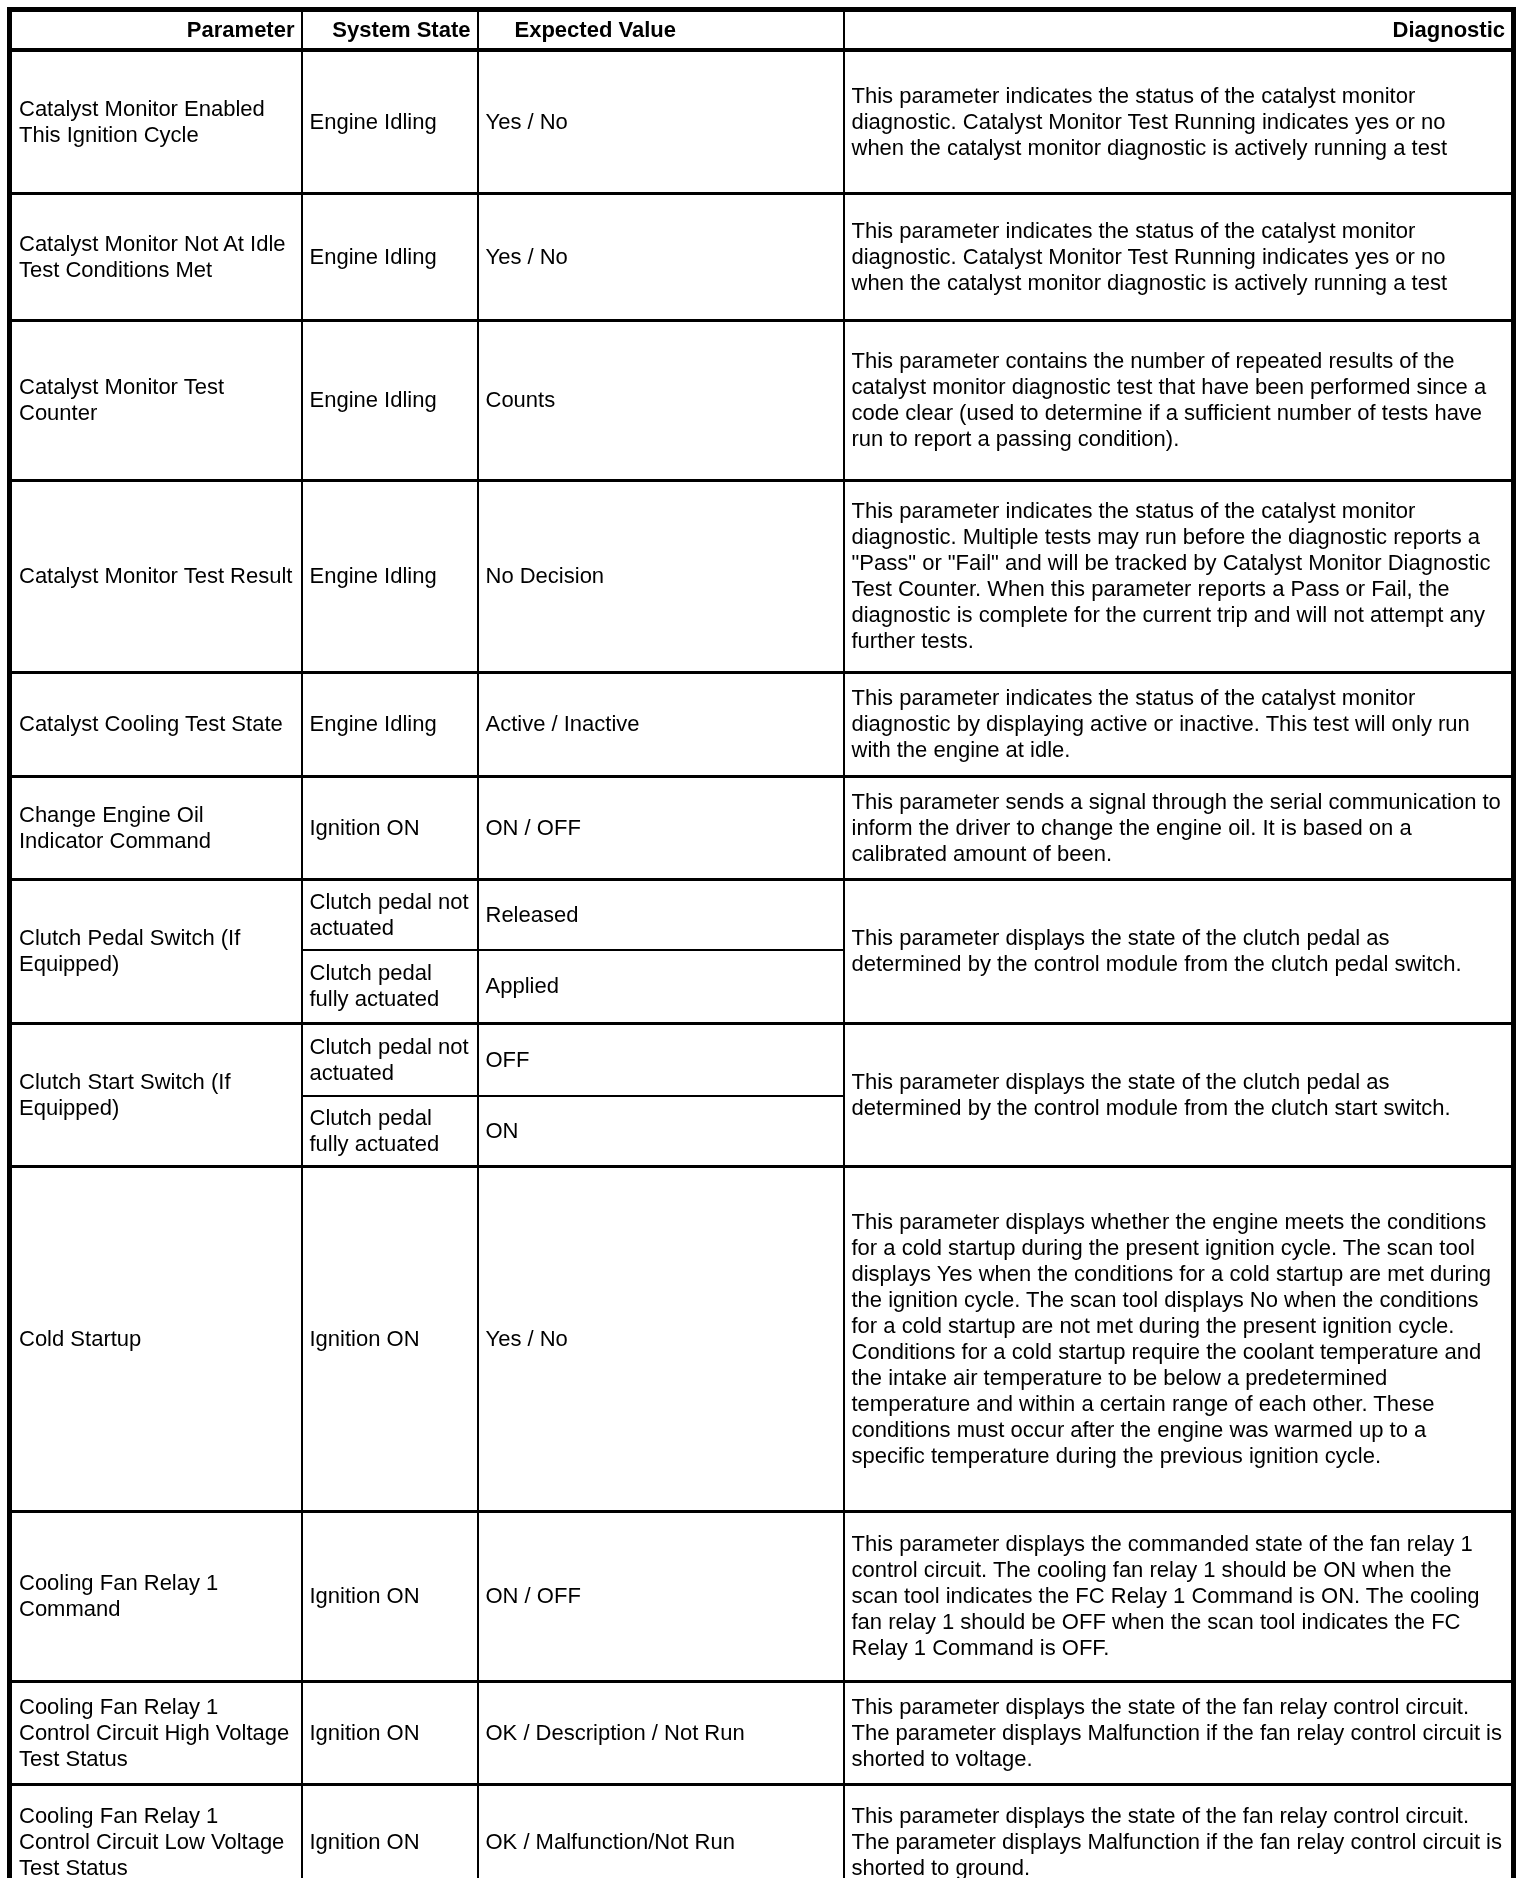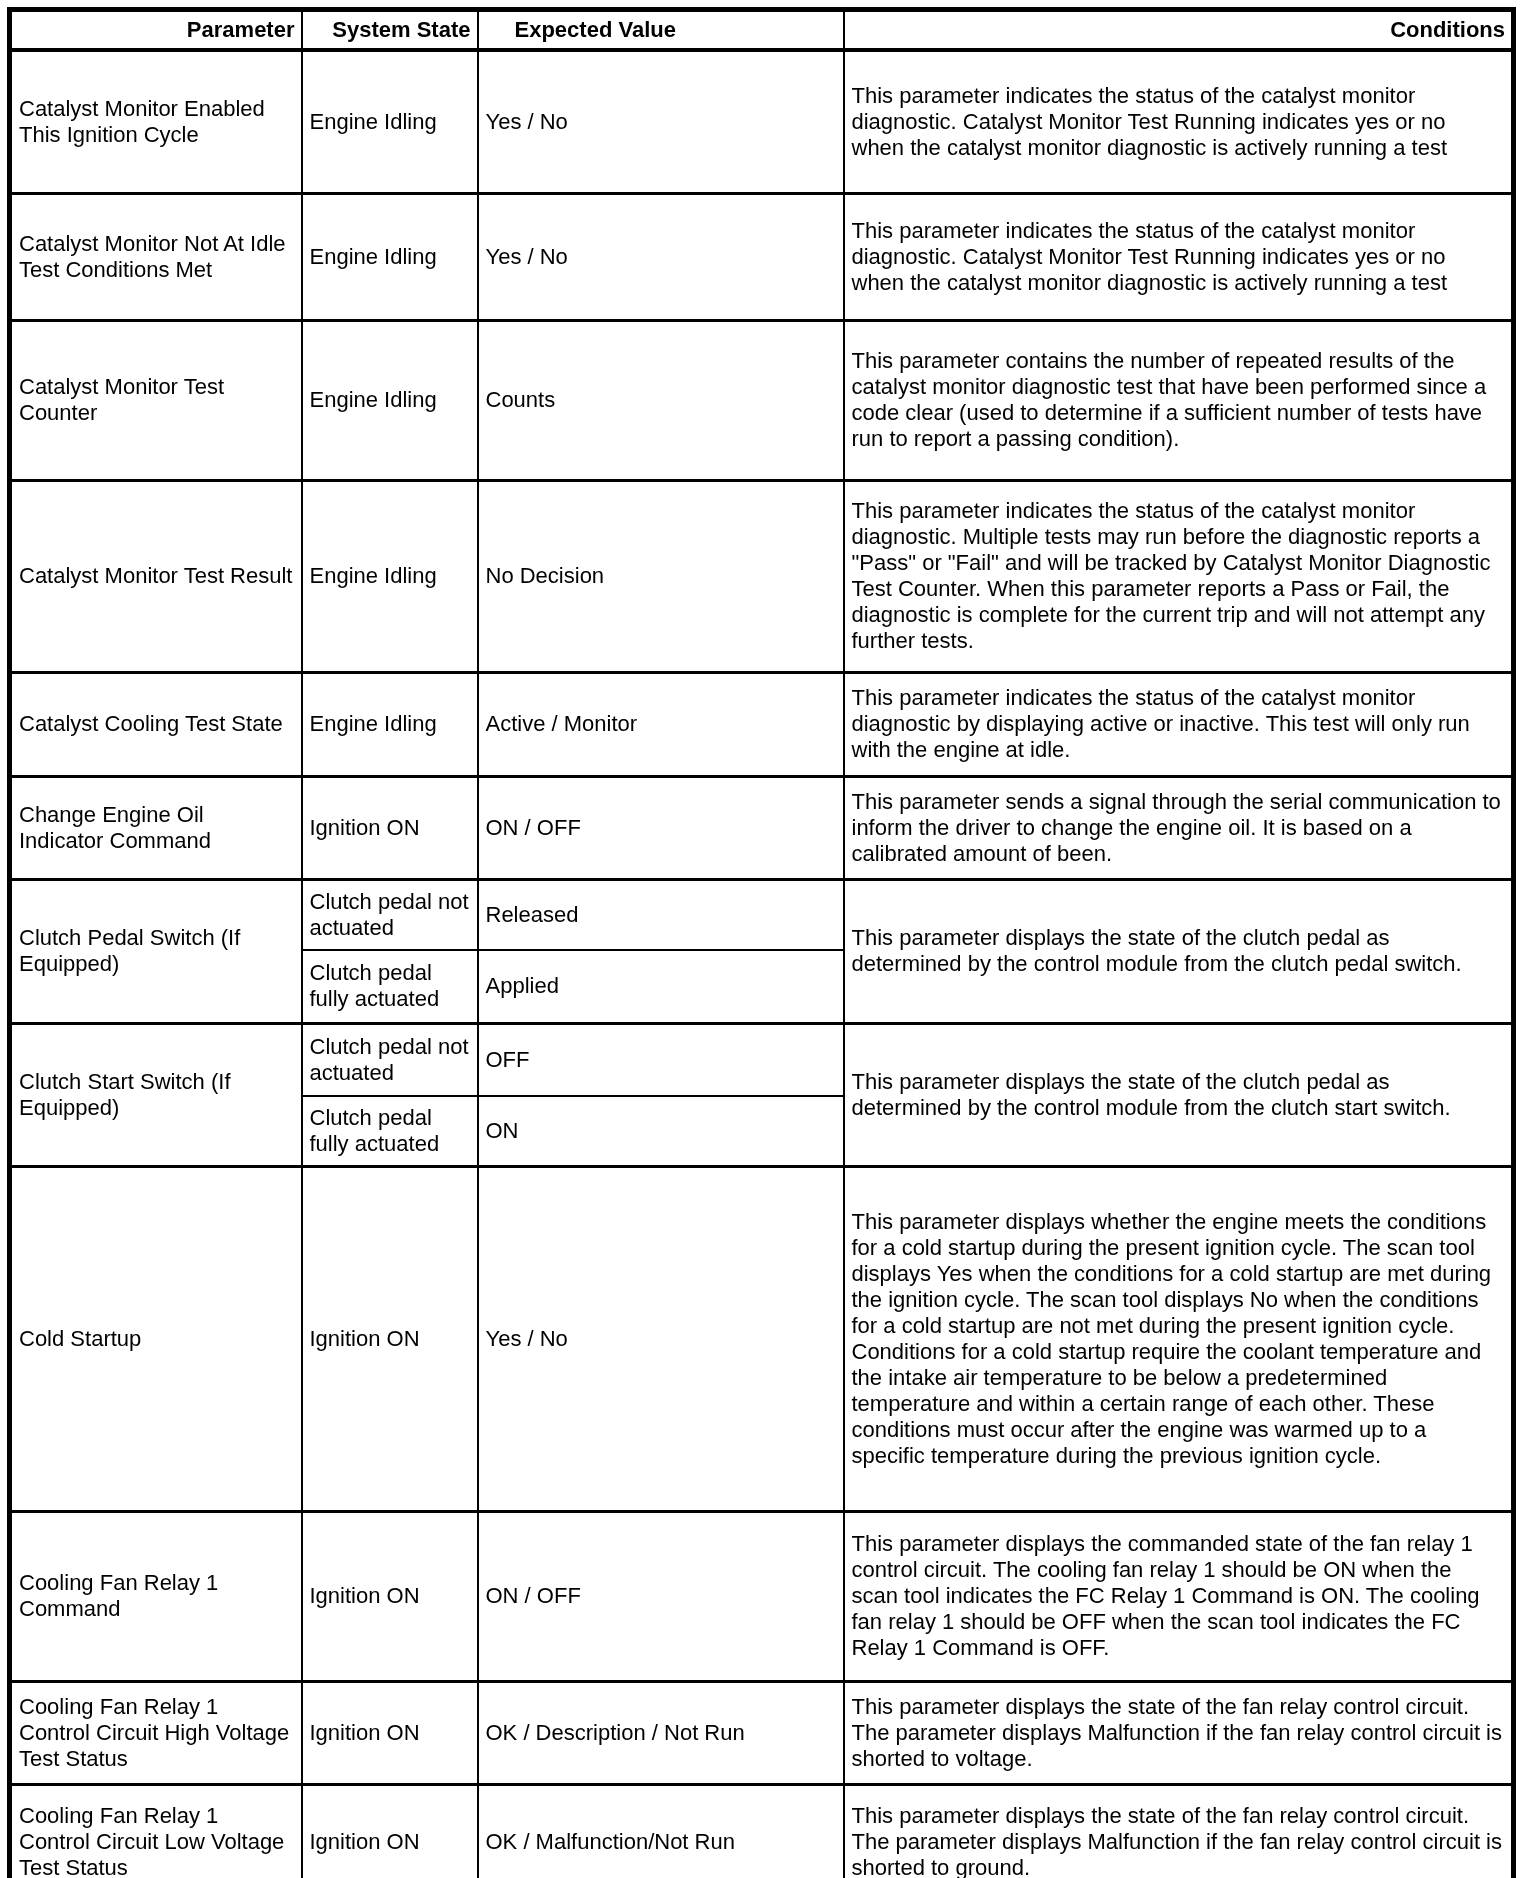--- a/index.html
+++ b/index.html
@@ -50,21 +50,21 @@
     <col class="c-param">
     <col class="c-state">
     <col class="c-value">
     <col class="c-desc">
   </colgroup>
   <thead>
     <tr style="height:36px">
       <th>Parameter</th>
       <th>System State</th>
       <th class="h-left">Expected Value</th>
-      <th>Conditions</th>
+      <th>Diagnostic</th>
     </tr>
   </thead>
   <tbody>
     <tr style="height:143px">
       <td>Catalyst Monitor Enabled This Ignition Cycle</td>
       <td>Engine Idling</td>
       <td>Yes / No</td>
       <td>This parameter indicates the status of the catalyst monitor diagnostic. Catalyst Monitor Test Running indicates yes or no when the catalyst monitor diagnostic is actively running a test</td>
     </tr>
     <tr style="height:127px">
@@ -81,21 +81,21 @@
     </tr>
     <tr style="height:192px">
       <td>Catalyst Monitor Test Result</td>
       <td>Engine Idling</td>
       <td>No Decision</td>
       <td>This parameter indicates the status of the catalyst monitor diagnostic. Multiple tests may run before the diagnostic reports a "Pass" or "Fail" and will be tracked by Catalyst Monitor Diagnostic Test Counter. When this parameter reports a Pass or Fail, the diagnostic is complete for the current trip and will not attempt any further tests.</td>
     </tr>
     <tr style="height:104px">
       <td>Catalyst Cooling Test State</td>
       <td>Engine Idling</td>
-      <td>Active / Monitor</td>
+      <td>Active / Inactive</td>
       <td>This parameter indicates the status of the catalyst monitor diagnostic by displaying active or inactive. This test will only run with the engine at idle.</td>
     </tr>
     <tr style="height:103px">
       <td>Change Engine Oil Indicator Command</td>
       <td>Ignition ON</td>
       <td>ON / OFF</td>
       <td>This parameter sends a signal through the serial communication to inform the driver to change the engine oil. It is based on a calibrated amount of been.</td>
     </tr>
     <tr class="sub-top" style="height:71px">
       <td rowspan="2">Clutch Pedal Switch (If Equipped)</td>

